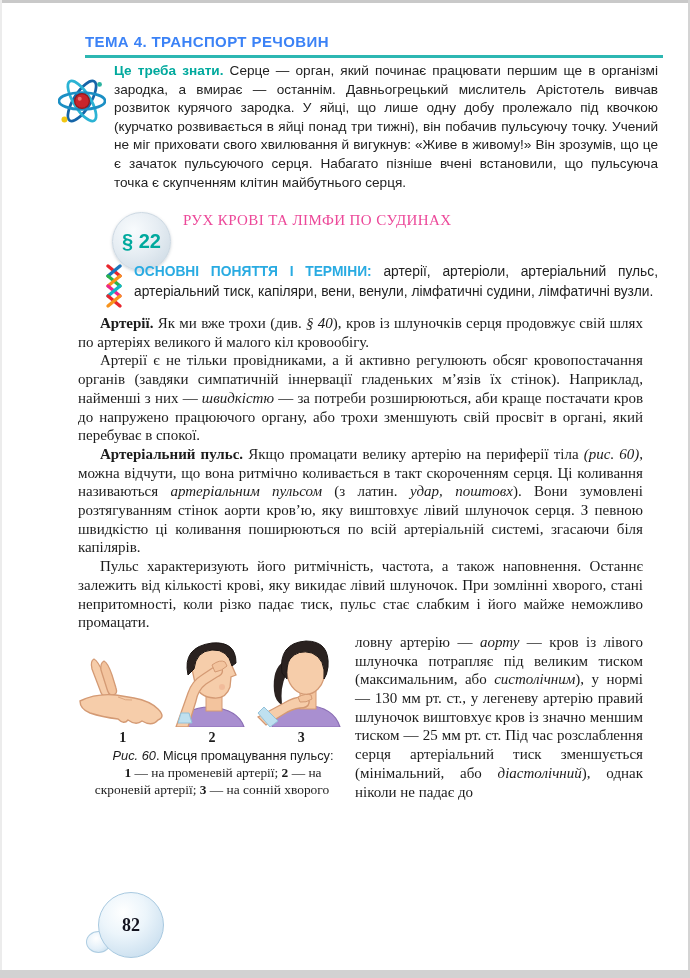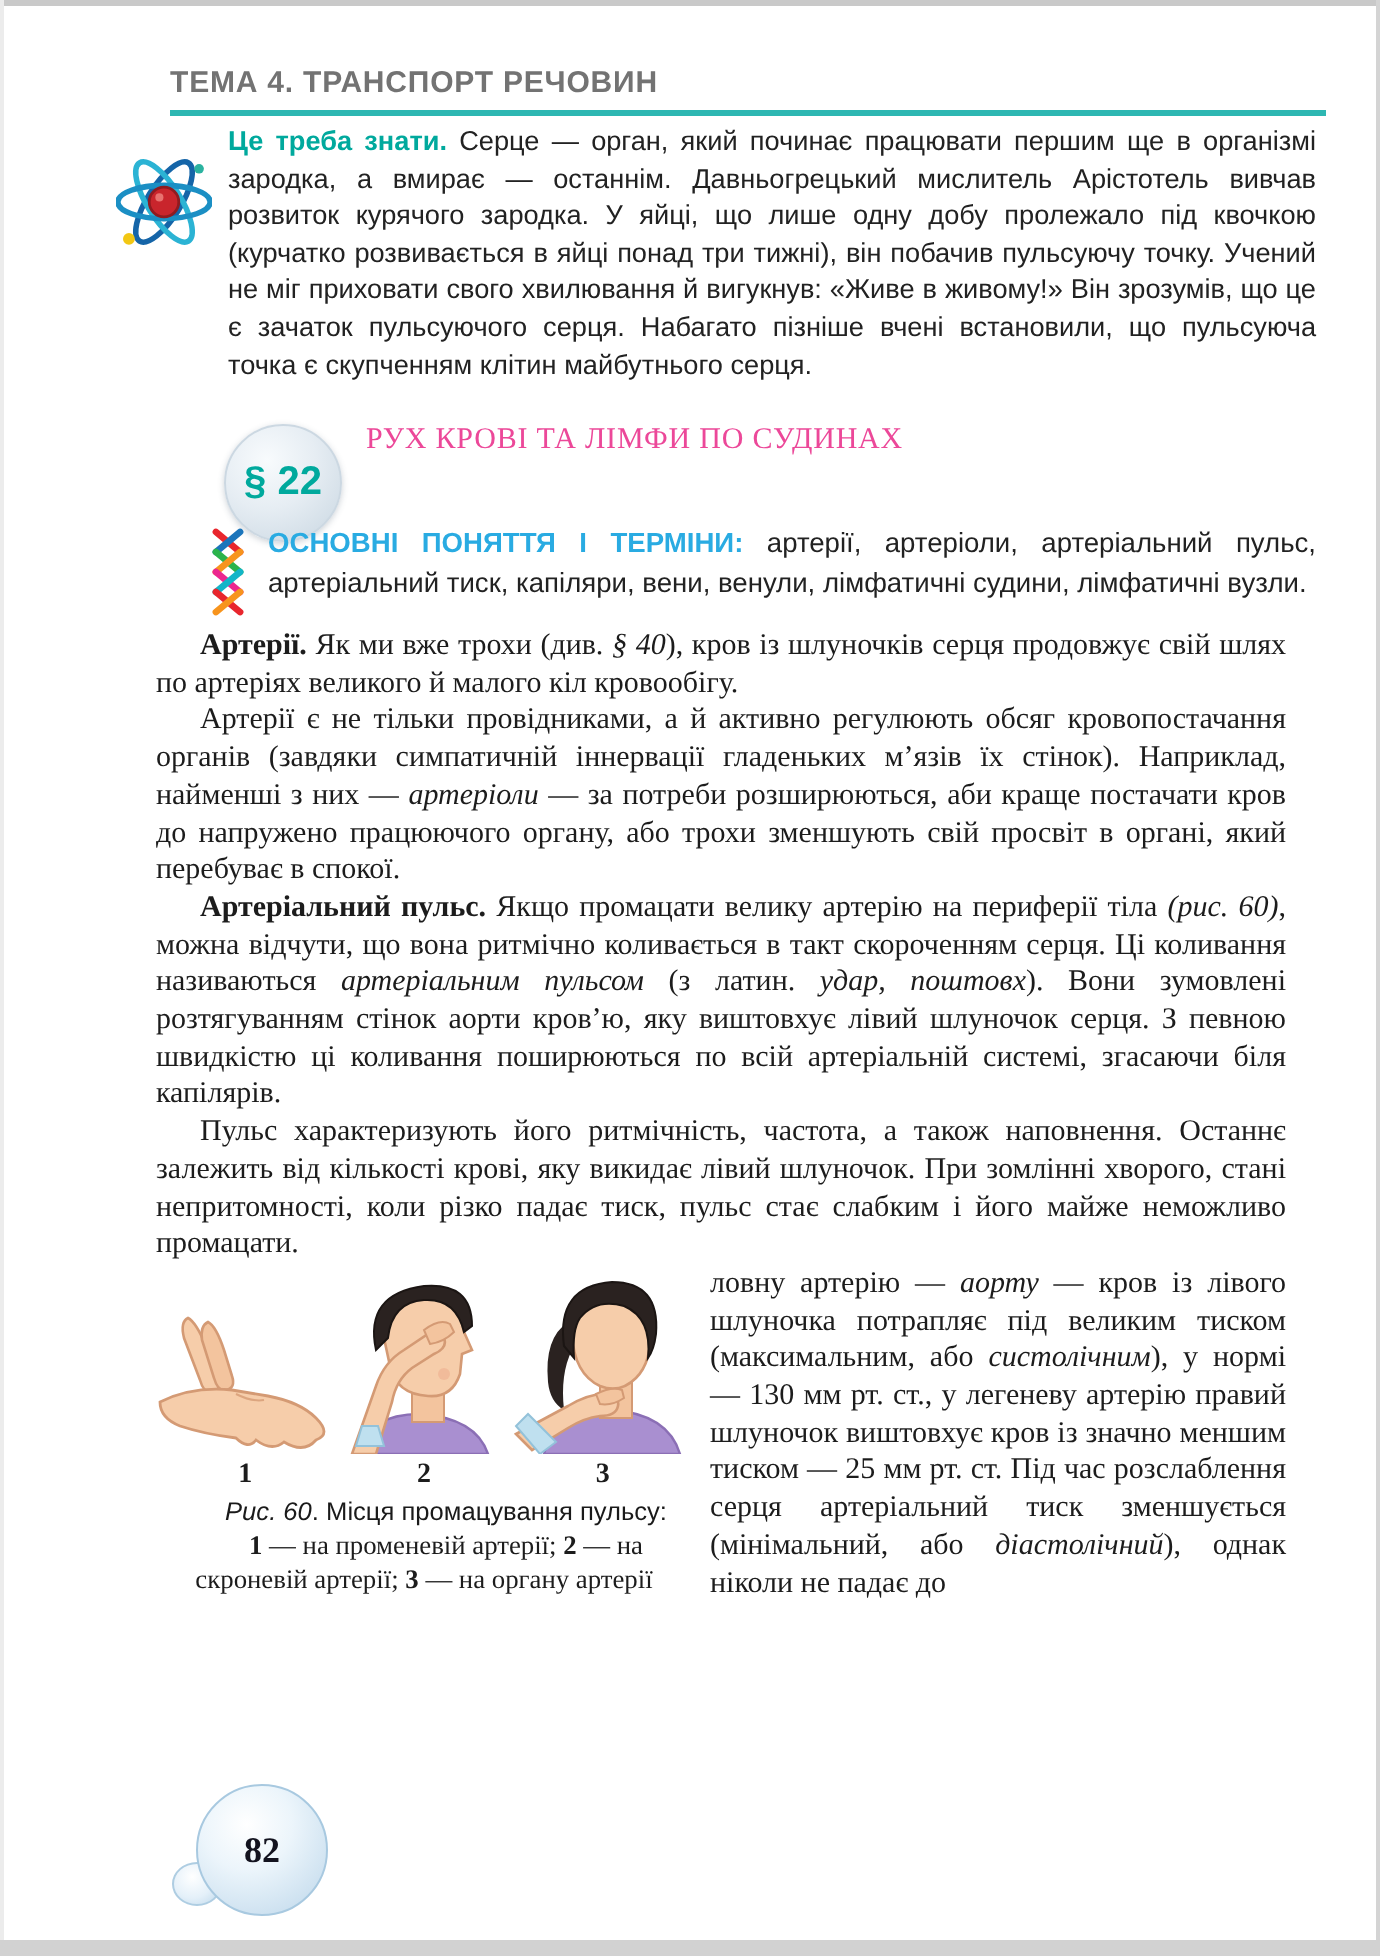--- a/index.html
+++ b/index.html
@@ -13,21 +13,21 @@
   }
   .edge-top{position:absolute;top:0;left:0;width:690px;height:3px;background:#c9c9c9;}
   .edge-right{position:absolute;top:0;right:0;width:2px;height:978px;background:#d4d4d4;}
   .edge-left{position:absolute;top:0;left:0;width:2px;height:978px;background:#ececec;}
   .edge-bottom{position:absolute;bottom:0;left:0;width:690px;height:8px;background:#d2d2d2;}
 
   
   .topic-header{position:absolute;left:85px;top:33px;width:578px;}
   .topic-title{
     font-family:"Liberation Sans", sans-serif;
-    font-size:15px;font-weight:bold;letter-spacing:.4px;color:#737373;
+    font-size:15px;font-weight:bold;letter-spacing:.4px;color:#3b82f6;
   }
   .topic-rule{margin-top:5px;height:3px;background:#2db7b2;}
 
   
   .know-box{position:absolute;left:58px;top:62px;width:600px;display:flex;gap:8px;}
   .know-icon{flex:0 0 48px;padding-top:2px;}
   .know-text{
     flex:1;
     font-family:"Liberation Sans", sans-serif;
     font-size:13.6px;line-height:18.6px;text-align:justify;color:#222222;
@@ -158,21 +158,21 @@
         </g>
       </svg>
     </div>
     <div class="terms-text">
       <span class="terms-label" style="color: rgb(41, 171, 226);">ОСНОВНІ ПОНЯТТЯ І ТЕРМІНИ:</span><span> артерії, артеріоли, артеріальний пульс, артеріальний тиск, капіляри, вени, венули, лімфатичні судини, лімфатичні вузли.</span>
     </div>
   </div>
 
   <div class="body-text">
     <p><span class="b">Артерії.</span><span> Як ми вже трохи (див. </span><span class="i">§ 40</span><span>), кров із шлуночків серця продовжує свій шлях по артеріях великого й малого кіл кровообігу.</span></p>
-    <p><span>Артерії є не тільки провідниками, а й активно регулюють обсяг кровопостачання органів (завдяки симпатичній іннервації гладеньких м’язів їх стінок). Наприклад, найменші з них — </span><span class="i">артеріоли</span><span> — за потреби розширюються, аби краще постачати кров до напружено працюючого органу, або трохи зменшують свій просвіт в органі, який перебуває в спокої.</span></p>
+    <p><span>Артерії є не тільки провідниками, а й активно регулюють обсяг кровопостачання органів (завдяки симпатичній іннервації гладеньких м’язів їх стінок). Наприклад, найменші з них — </span><span class="i">швидкістю</span><span> — за потреби розширюються, аби краще постачати кров до напружено працюючого органу, або трохи зменшують свій просвіт в органі, який перебуває в спокої.</span></p>
     <p><span class="b">Артеріальний пульс.</span><span> Якщо промацати велику артерію на периферії тіла </span><span class="i">(рис. 60)</span><span>, можна відчути, що вона ритмічно коливається в такт скороченням серця. Ці коливання називаються </span><span class="i">артеріальним пульсом</span><span> (з латин. </span><span class="i">удар, поштовх</span><span>). Вони зумовлені розтягуванням стінок аорти кров’ю, яку виштовхує лівий шлуночок серця. З певною швидкістю ці коливання поширюються по всій артеріальній системі, згасаючи біля капілярів.</span></p>
     <p><span>Пульс характеризують його ритмічність, частота, а також наповнення. Останнє залежить від кількості крові, яку викидає лівий шлуночок. При зомлінні хворого, стані непритомності, коли різко падає тиск, пульс стає слабким і його майже неможливо промацати.</span></p>
 
     <div class="columns">
 
       <div class="fig-col">
         <div class="fig-images">
           <div class="fig-cell">
             <svg width="92" height="70" viewBox="0 0 92 70">
 
@@ -221,21 +221,21 @@
               <path d="M44 62 Q52 58 57 60 L58 64 Q52 68 46 67 Z" fill="#f3c49e" stroke="#d49a74" stroke-width="1"></path>
             </svg>
           </div>
         </div>
         <div class="fig-numbers">
           <span>1</span>
           <span>2</span>
           <span>3</span>
         </div>
         <p class="fig-caption"><span class="i">Рис. 60</span><span>. Місця промацування пульсу:</span></p>
-        <p class="fig-legend"><span class="b">1</span><span> — на променевій артерії; </span><span class="b">2</span><span> — на скроневій артерії; </span><span class="b">3</span><span> — на органу артерії</span></p>
+        <p class="fig-legend"><span class="b">1</span><span> — на променевій артерії; </span><span class="b">2</span><span> — на скроневій артерії; </span><span class="b">3</span><span> — на сонній хворого</span></p>
       </div>
 
       <div class="txt-col"><span>ловну артерію — </span><span class="i">аорту</span><span> — кров із лівого шлуночка потрапляє під великим тиском (максимальним, або </span><span class="i">систолічним</span><span>), у нормі — 130 мм рт. ст., у легеневу артерію правий шлуночок виштовхує кров із значно меншим тиском — 25 мм рт. ст. Під час розслаблення серця артеріальний тиск зменшується (мінімальний, або </span><span class="i">діастолічний</span><span>), однак ніколи не падає до</span></div>
     </div>
   </div>
 
   <div class="bubble-small"></div>
   <div class="bubble">
     <span class="page-number">82</span>
   </div>

